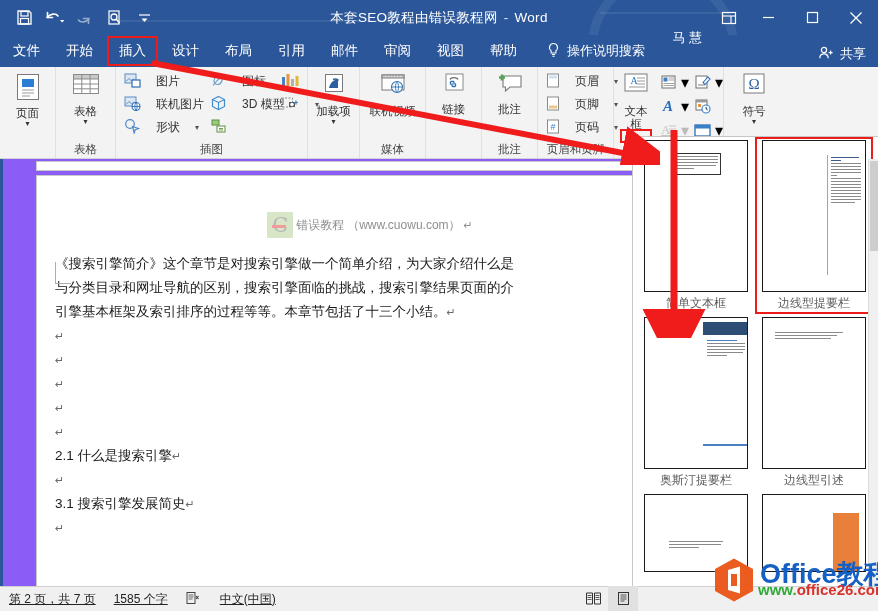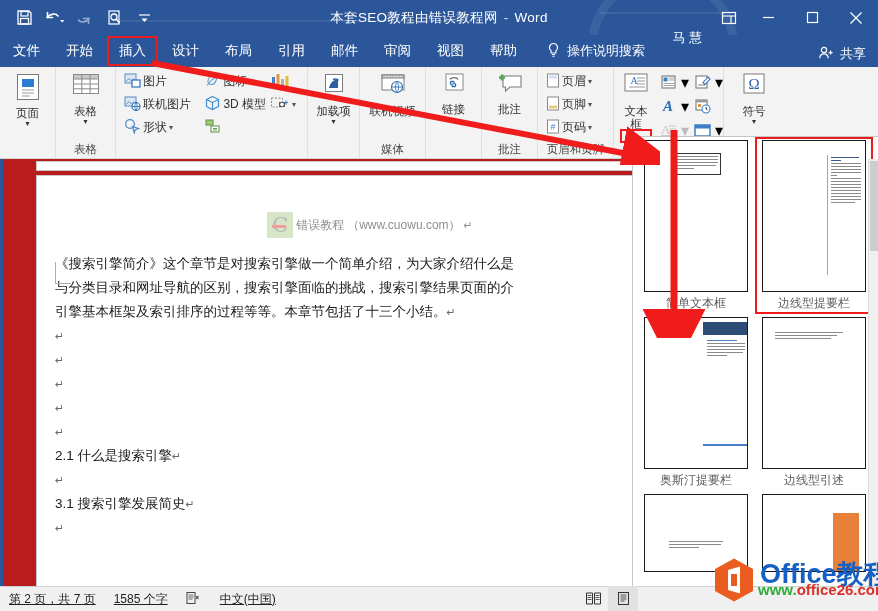--- a/index.html
+++ b/index.html
@@ -84,36 +84,36 @@
     text-align: center; font-size: 11.5px; color: #444; padding-bottom: 2px; height: 16px;
   }
   .bigbtn {
     width: 52px; display: flex; flex-direction: column; align-items: center;
     padding-top: 2px; font-size: 11.5px; color: #333; line-height: 13px; text-align: center;
   }
   .bigbtn .ic { margin-bottom: 2px; }
   .bigbtn .caret { font-size: 8px; line-height: 8px; }
   .col { display: flex; flex-direction: column; justify-content: flex-start; }
   .smallbtn {
-    display: flex; align-items: center; gap: 2px; height: 23px;
+    display: flex; align-items: center; gap: 15px; height: 23px;
     padding: 0 3px; font-size: 12px; color: #333; white-space: nowrap;
   }
   .smallbtn .caret { font-size: 8px; color: #555; }
   .iconbtn { width: 26px; height: 24px; display:flex;align-items:center;justify-content:center; }
 
   .textbox-grp { position: relative; }
   .tb-caret-hl { outline: 2.5px solid #ee1b1b; outline-offset: 0px; }
 
   
   .arrow-svg { position: absolute; pointer-events: none; z-index: 40; }
 
   
   .docarea {
     position: absolute; left: 0; top: 159px; width: 708px; bottom: 25px;
-    background: #b91c1c; overflow: hidden;
+    background: #8b5cf6; overflow: hidden;
   }
   .blueline { position:absolute; left:0; top:0; width:3px; height:100%; background:#2b579a; }
   .ruler-top {
     position: absolute; left: 36px; top: 2px; right: 4px; height: 10px;
     background: #fff; border: 1px solid #c8c8c8;
   }
   .page {
     position: absolute; left: 36px; top: 16px; right: 4px; bottom: -200px;
     background: #fff; border: 1px solid #c8c8c8;
   }
@@ -439,20 +439,21 @@
             <span><svg width="20" height="16" viewBox="0 0 20 16">
                   <rect x="1.5" y="3" width="11" height="9" fill="none" stroke="#888" stroke-width="1" stroke-dasharray="2 1.5"></rect>
                   <path d="M9 7h6v5H9z" fill="#5a5a5a"></path>
                   <circle cx="12" cy="9.5" r="1.8" fill="#fff"></circle>
                   <path d="M16 5.5v4M14 7.5h4" stroke="#3b7fc4" stroke-width="1.2"></path>
                 </svg></span>
             <span class="caret">▾</span>
           </div>
         </div>
       </div>
+      <div class="rgroup-label">插图</div>
     </div>
 
     <div class="rgroup" style="width:52px;">
       <div class="rgroup-body">
         <div class="bigbtn">
           <span class="ic">
             <svg width="30" height="28" viewBox="0 0 30 28">
                 <rect x="6.5" y="2.5" width="17" height="17" fill="#fff" stroke="#7a7a7a"></rect>
                 <path d="M10 16c1-5 4-8 9-9v9z" fill="#2b5f9e"></path>
                 <path d="M14 7.5c2.5-1 4.5-.5 5.5 1" stroke="#2b5f9e" stroke-width="1.4" fill="none"></path>

